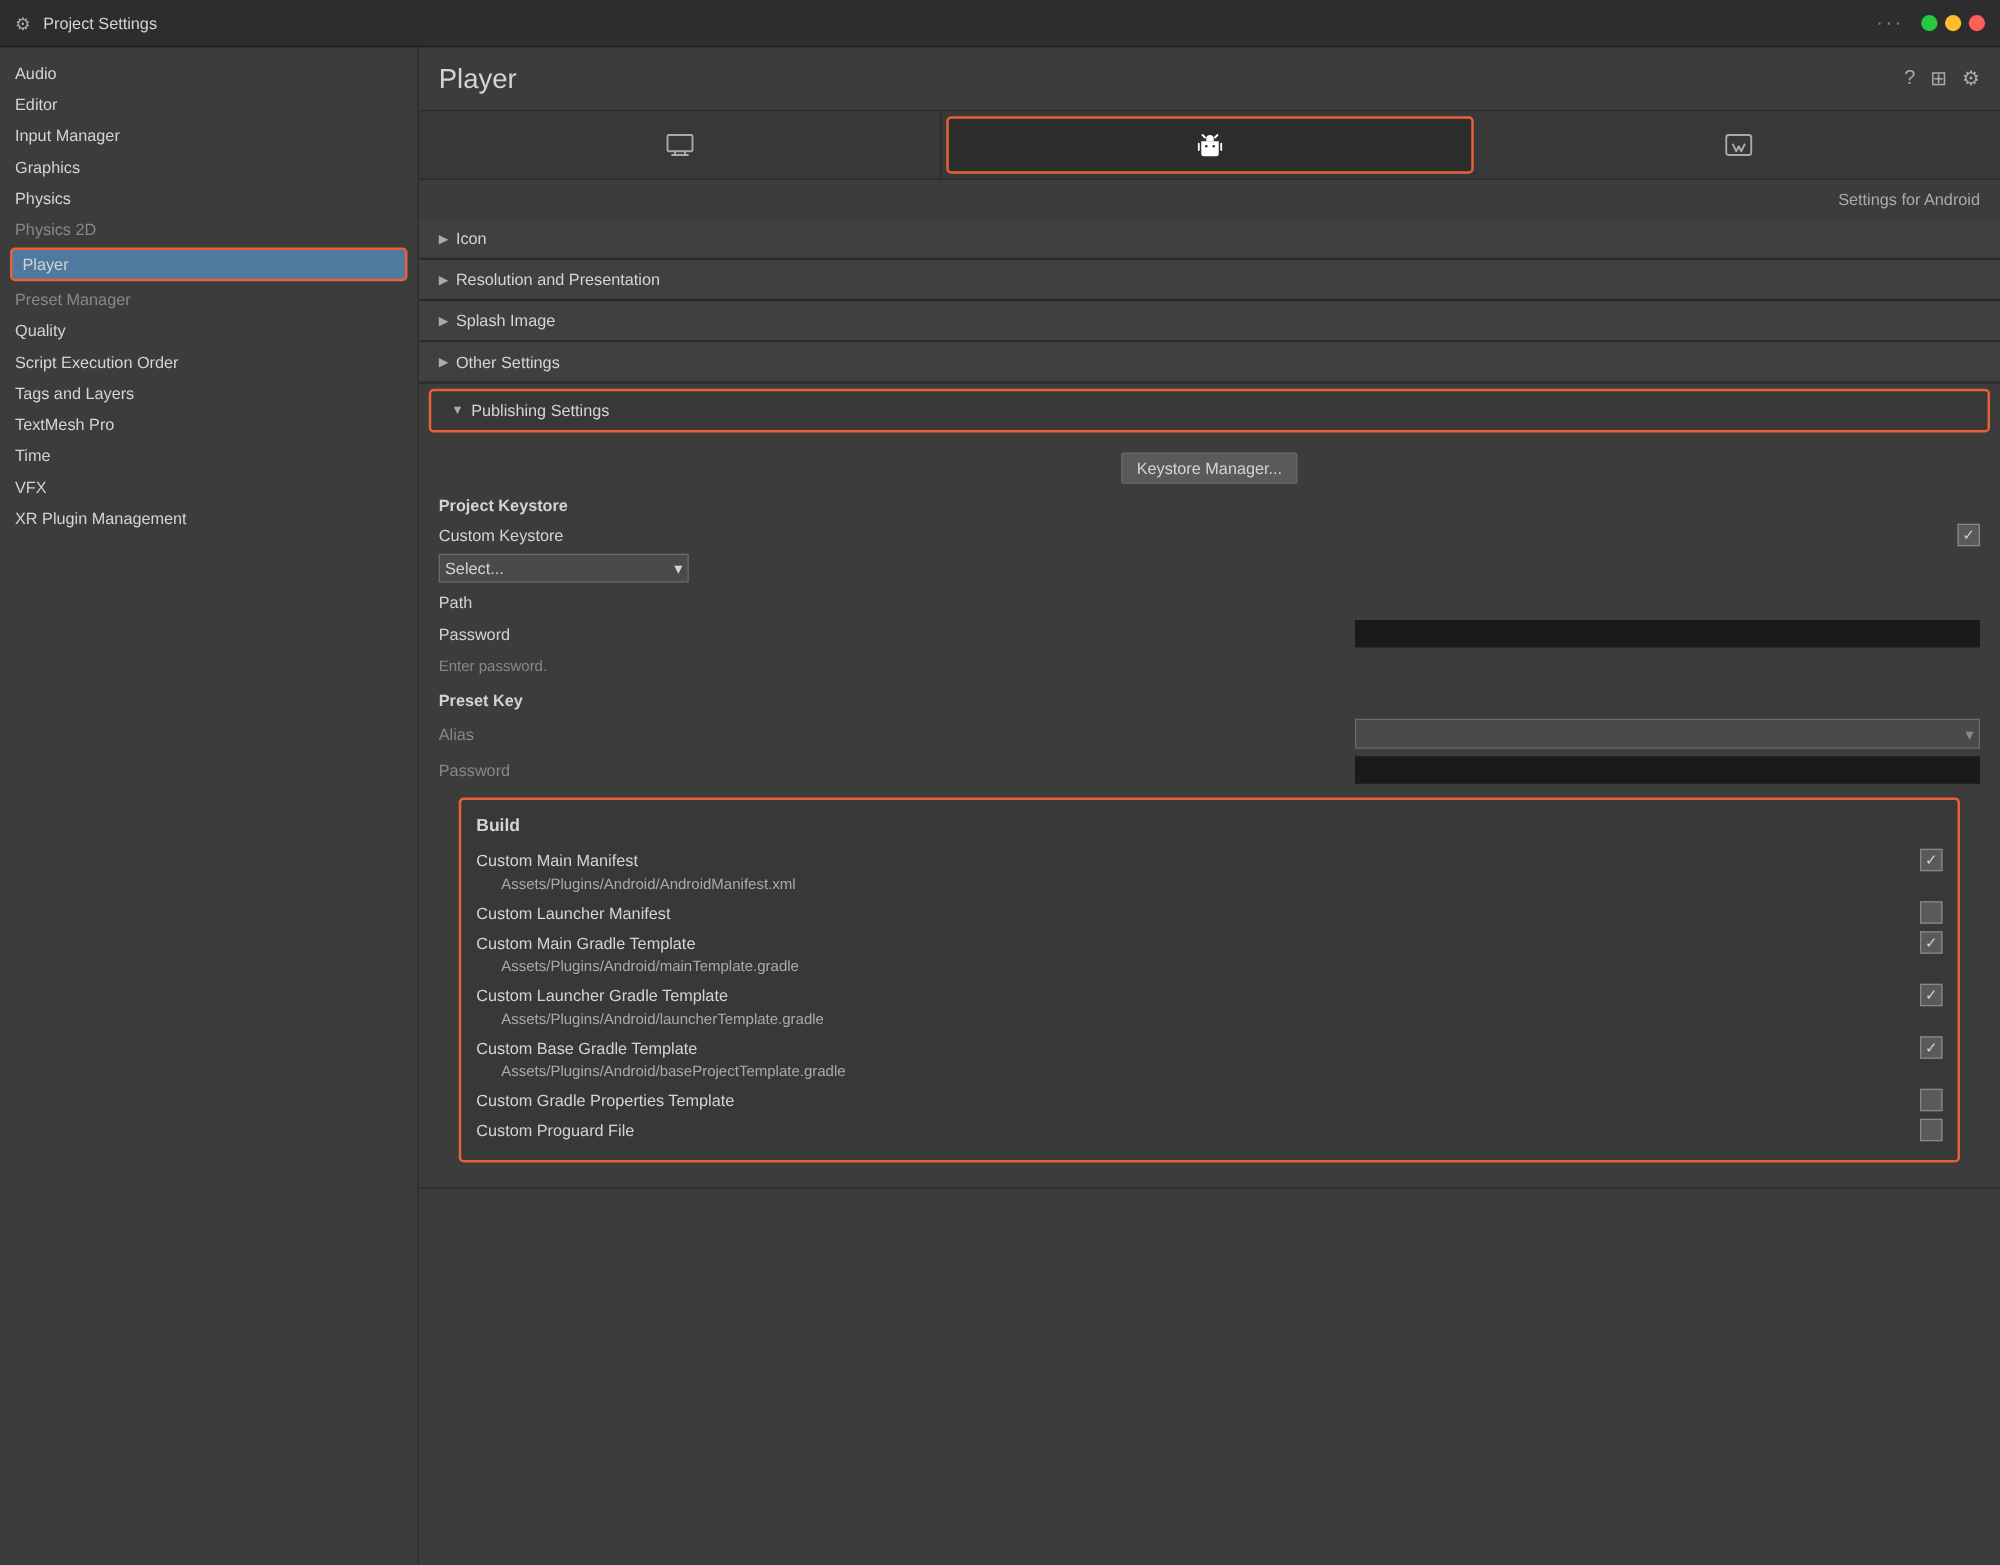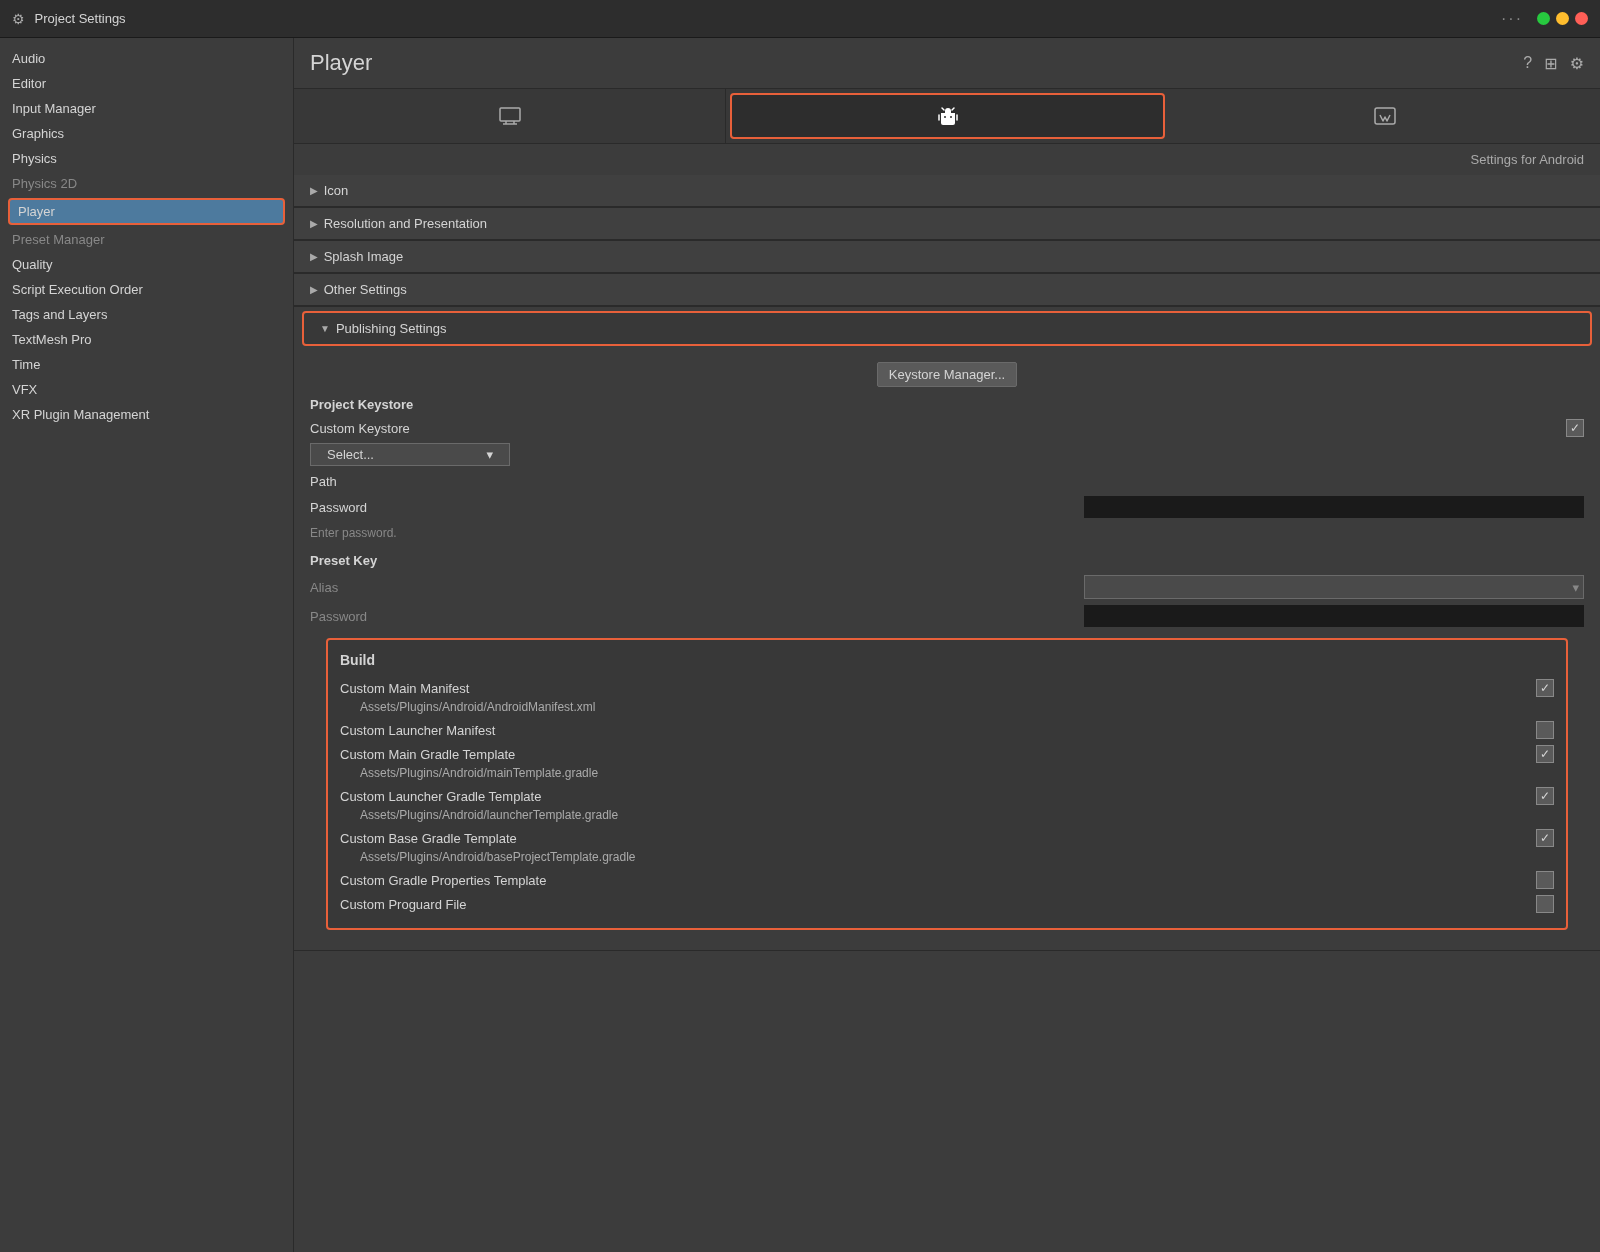--- a/index.html
+++ b/index.html
@@ -46,21 +46,21 @@
     .dot-more { color: #888; font-size: 16px; letter-spacing: 2px; margin-right: 8px; }
 
     
     .main-layout {
       display: flex;
       height: calc(1252px - 38px);
     }
 
     
     .sidebar {
-      width: 294px;
+      width: 335px;
       background: #3c3c3c;
       border-right: 1px solid #2a2a2a;
       padding: 8px 0;
       overflow-y: auto;
     }
     .sidebar-item {
       padding: 5px 12px;
       cursor: pointer;
       color: #d4d4d4;
       font-size: 13px;
@@ -194,21 +194,21 @@
       cursor: pointer;
       font-size: 13px;
       border-radius: 2px;
     }
 
     
     .dropdown {
       background: #4a4a4a;
       border: 1px solid #6a6a6a;
       color: #d4d4d4;
-      padding: 3px 16px;
+      padding: 3px 4px;
       font-size: 13px;
       display: flex;
       align-items: center;
       justify-content: space-between;
       min-width: 200px;
       cursor: pointer;
     }
 
     
     .alias-dropdown {

